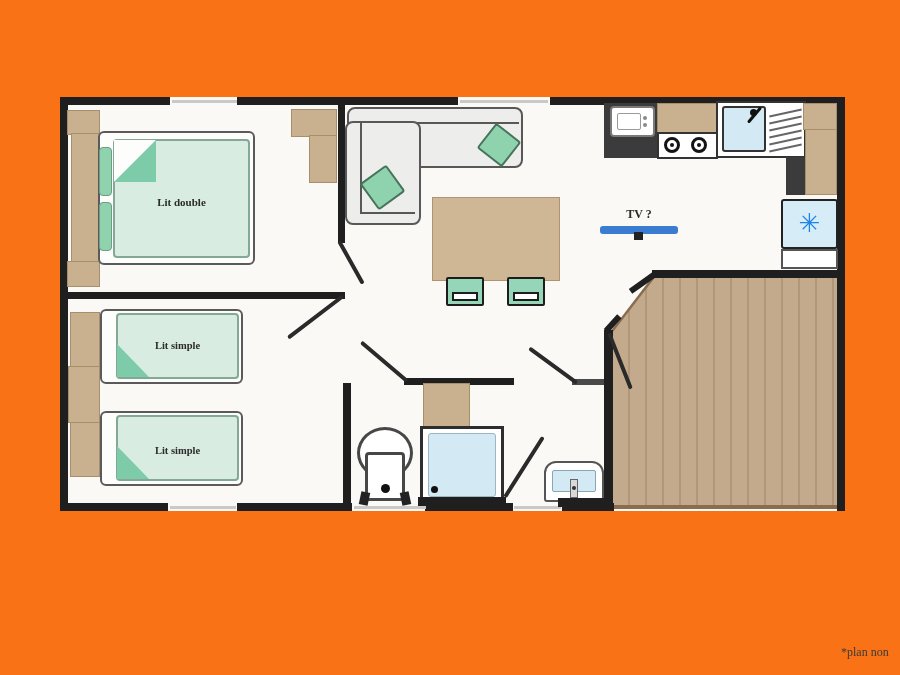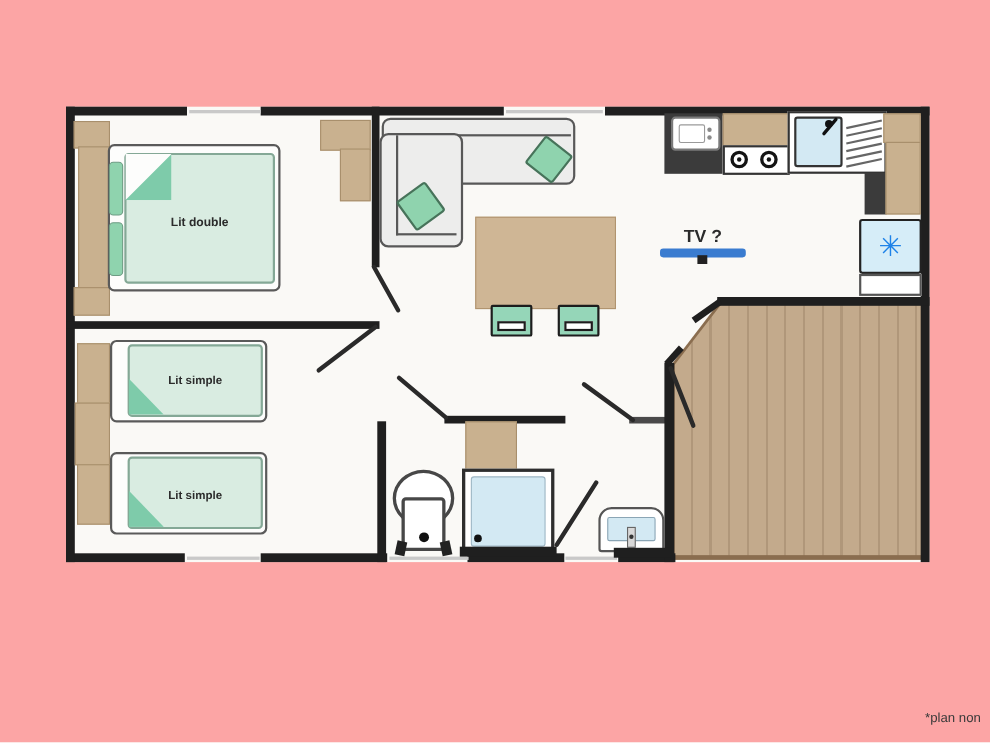--- a/index.html
+++ b/index.html
@@ -1,17 +1,17 @@
 <!DOCTYPE html>
 <html style="--wall: #1f1f1f; --tan: #c9b18f; --terrace_floor: #c3aa8c; --terrace_stripe: #b0977a; --terrace_border: #8a6d4f; --mint_light: #d9ece1; --mint: #8fd3ae; --blue_light: #d3e9f3; --tv_blue: #3a7cd0; --asterisk_blue: #1e82e8;"><head>
 <meta charset="utf-8">
 <style>
   html,body{margin:0;padding:0;background:#ffffff;}
-  #stage{position:relative;width:900px;height:675px;background:#fca5a5;overflow:hidden;
-         font-family:Liberation Sans, sans-serif;}
+  #stage{position:relative;width:900px;height:675px;background:#f97316;overflow:hidden;
+         font-family:Liberation Serif, serif;}
   .abs{position:absolute;}
   .wall{position:absolute;background:var(--wall,#1f1f1f);}
   .wall-gray{position:absolute;background:#4a4a4a;}
   .win{position:absolute;background:#c9c9c9;height:3px;}
   .door{position:absolute;height:4px;background:#2a2a2a;border-radius:2px;transform-origin:left center;}
   .diagwall{position:absolute;height:6px;background:var(--wall,#1f1f1f);transform-origin:left center;}
   .tan{position:absolute;background:var(--tan,#c9b18f);border:1px solid #a88f6c;box-sizing:border-box;}
   .label{position:absolute;color:#2b2b2b;font-weight:bold;text-align:center;}
   .bedframe{position:absolute;background:#fdfdfc;border:2px solid #5a5a5a;border-radius:6px;box-sizing:border-box;}
   .mattress{position:absolute;background:var(--mint_light,#d9ece1);border:2px solid #84a896;border-radius:4px;box-sizing:border-box;}
@@ -109,21 +109,21 @@
   </div>
   <div class="cushion" style="left:483px;top:129px;width:32px;height:32px;transform:rotate(38deg);"></div>
   <div class="cushion" style="left:366px;top:171px;width:33px;height:33px;transform:rotate(-36deg);"></div>
   <div class="abs" style="left:432px;top:197px;width:128px;height:84px;background:#cfb695;border:1px solid #b1946f;box-sizing:border-box;"></div>
   <div class="chair" style="left:446px;top:277px;width:38px;height:29px;">
       <div class="slot"></div>
     </div>
   <div class="chair" style="left:507px;top:277px;width:38px;height:29px;">
       <div class="slot"></div>
     </div>
-  <div class="label" style="left:600px;top:207px;width:78px;font-size:16px;">TV ?</div>
+  <div class="label" style="left:600px;top:207px;width:78px;font-size:12px;">TV ?</div>
   <div class="abs" style="left:600px;top:226px;width:78px;height:8px;background:var(--tv_blue);border-radius:3px;"></div>
   <div class="abs" style="left:634px;top:232px;width:9px;height:8px;background:#222;"></div>
 
   <div class="abs" style="left:604px;top:103px;width:53px;height:55px;background:#3b3b3b;"></div>
   <div class="abs" style="left:610px;top:106px;width:45px;height:31px;background:#fff;border:2px solid #7a7a7a;border-radius:4px;box-sizing:border-box;">
     <div class="abs" style="left:5px;top:5px;width:22px;height:15px;border:1px solid #9a9a9a;border-radius:2px;"></div>
     <div class="abs" style="right:6px;top:8px;width:4px;height:4px;background:#8a8a8a;border-radius:50%;"></div>
     <div class="abs" style="right:6px;top:15px;width:4px;height:4px;background:#8a8a8a;border-radius:50%;"></div>
   </div>
   <div class="tan" style="left:657px;top:103px;width:61px;height:30px;"></div>

